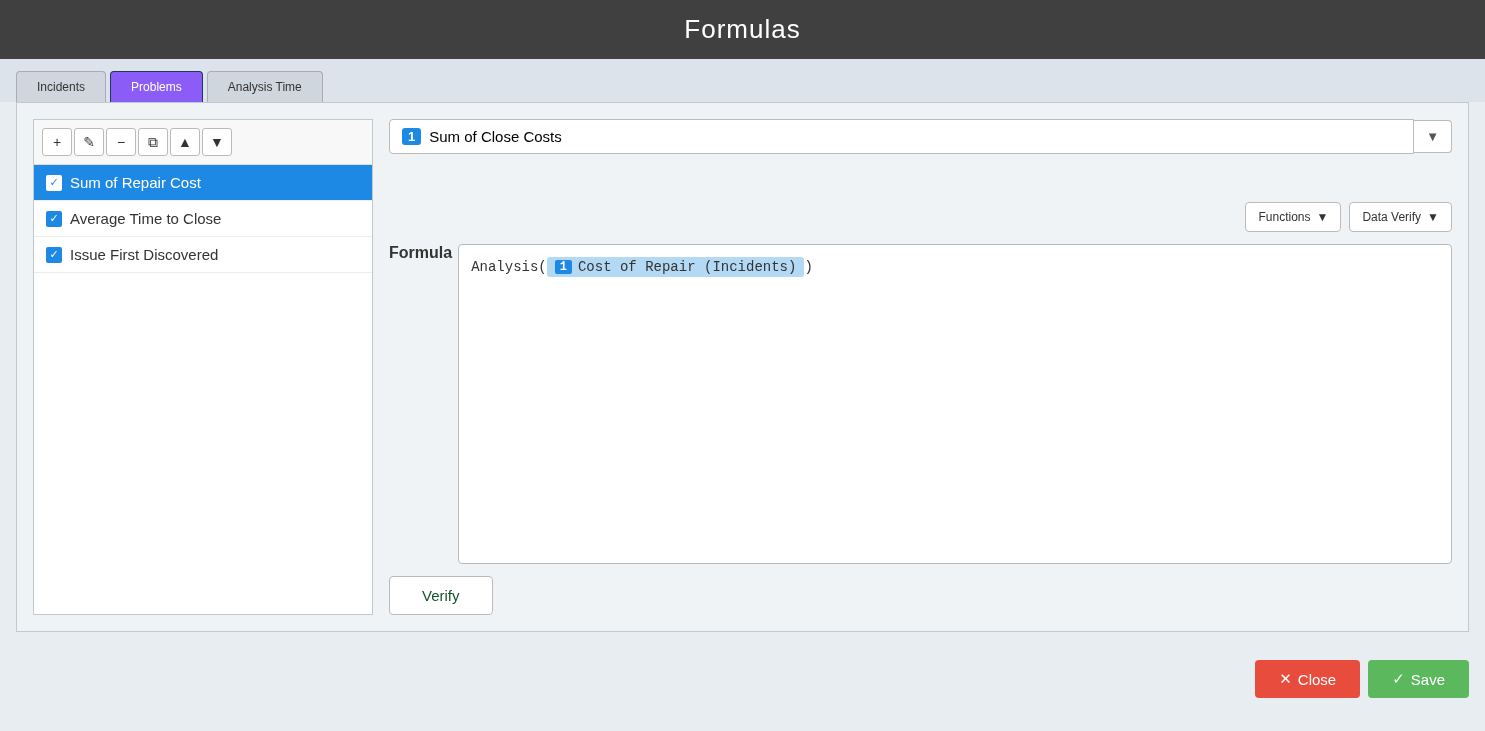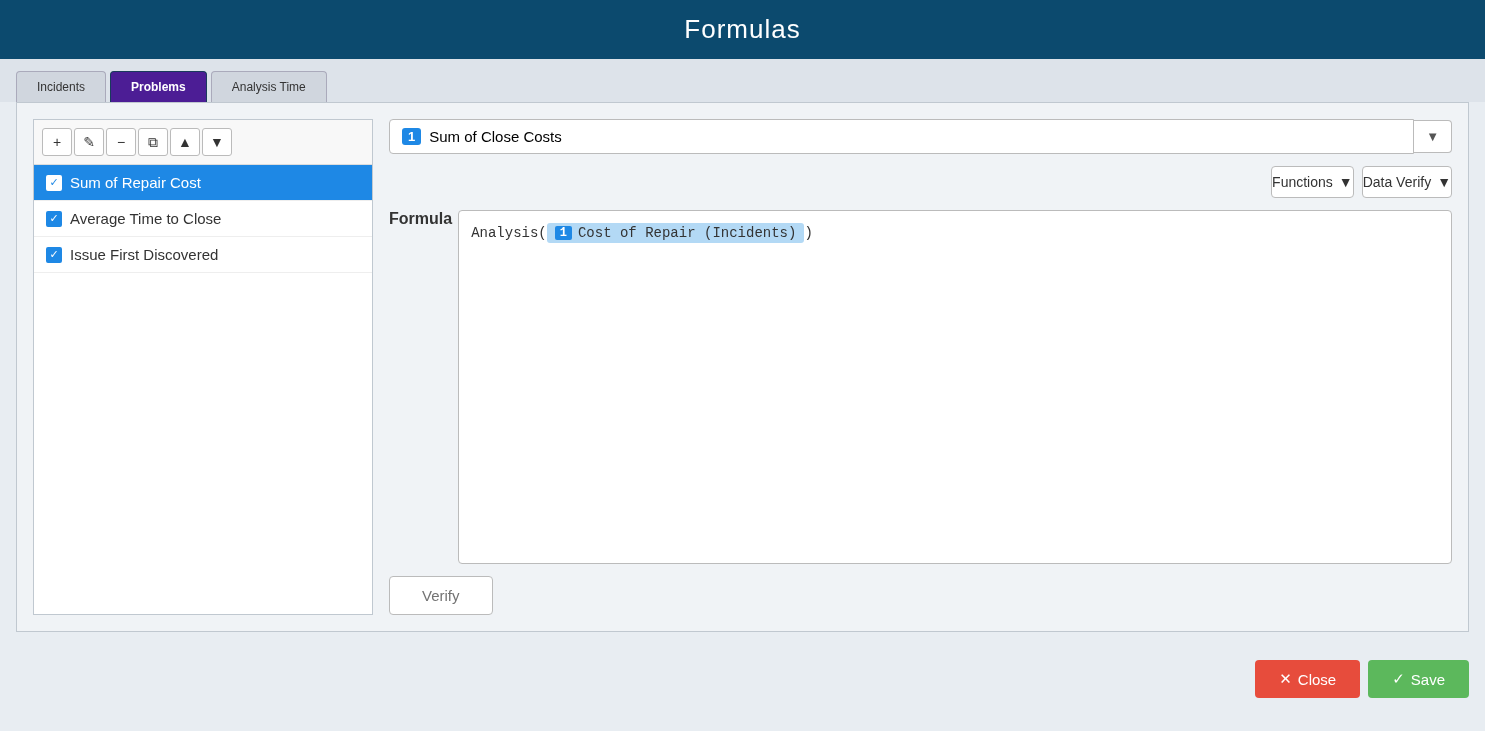--- a/index.html
+++ b/index.html
@@ -6,21 +6,21 @@
     body {
       font-family: Arial, sans-serif;
       background: #e8edf2;
       width: 1485px;
       min-height: 731px;
       position: relative;
     }
 
     
     .page-header {
-      background: #0c4a6e;
+      background: #404040;
       color: white;
       text-align: center;
       padding: 14px 0;
       font-size: 26px;
       font-weight: 300;
       letter-spacing: 1px;
     }
 
     
     .tabs-bar {
@@ -34,24 +34,23 @@
       padding: 8px 20px;
       border: 1px solid #aab;
       border-bottom: none;
       border-radius: 4px 4px 0 0;
       cursor: pointer;
       font-size: 12px;
       background: #d0d6de;
       color: #333;
     }
     .tab.active {
-      background: #4c1d95;
+      background: #8b5cf6;
       color: white;
       border-color: #1a3a5c;
-      font-weight: bold;
     }
 
     
     .main-content {
       margin: 0 16px 16px 16px;
       background: #f0f3f6;
       border: 1px solid #c0c8d0;
       padding: 16px;
       display: flex;
       gap: 16px;
@@ -179,27 +178,28 @@
     
     .formula-buttons-row {
       display: flex;
       justify-content: flex-end;
       gap: 8px;
     }
     .formula-btn {
       border: 1px solid #bbb;
       background: white;
       border-radius: 4px;
-      padding: 7px 0;
-      font-size: 14px;
-      cursor: pointer;
-      display: flex;
-      align-items: center;
-      gap: 6px;
-      color: #333;
+      padding: 7px 12px;
+      font-size: 12px;
+      cursor: pointer;
+      display: flex;
+      align-items: center;
+      gap: 6px;
+      color: #333;
+      margin-top: 36px;
     }
 
     
     .formula-section {
       display: flex;
       gap: 6px;
       flex: 1;
     }
     .formula-editor {
       border: 1px solid #bbb;
@@ -242,21 +242,21 @@
     }
 
     
     .verify-btn {
       border: 1px solid #bbb;
       background: white;
       border-radius: 4px;
       padding: 10px 32px;
       font-size: 15px;
       cursor: pointer;
-      color: #737373;
+      color: #14532d;
       align-self: flex-start;
     }
 
     
     .footer-bar {
       display: flex;
       justify-content: flex-end;
       gap: 8px;
       padding: 12px 16px;
     }

